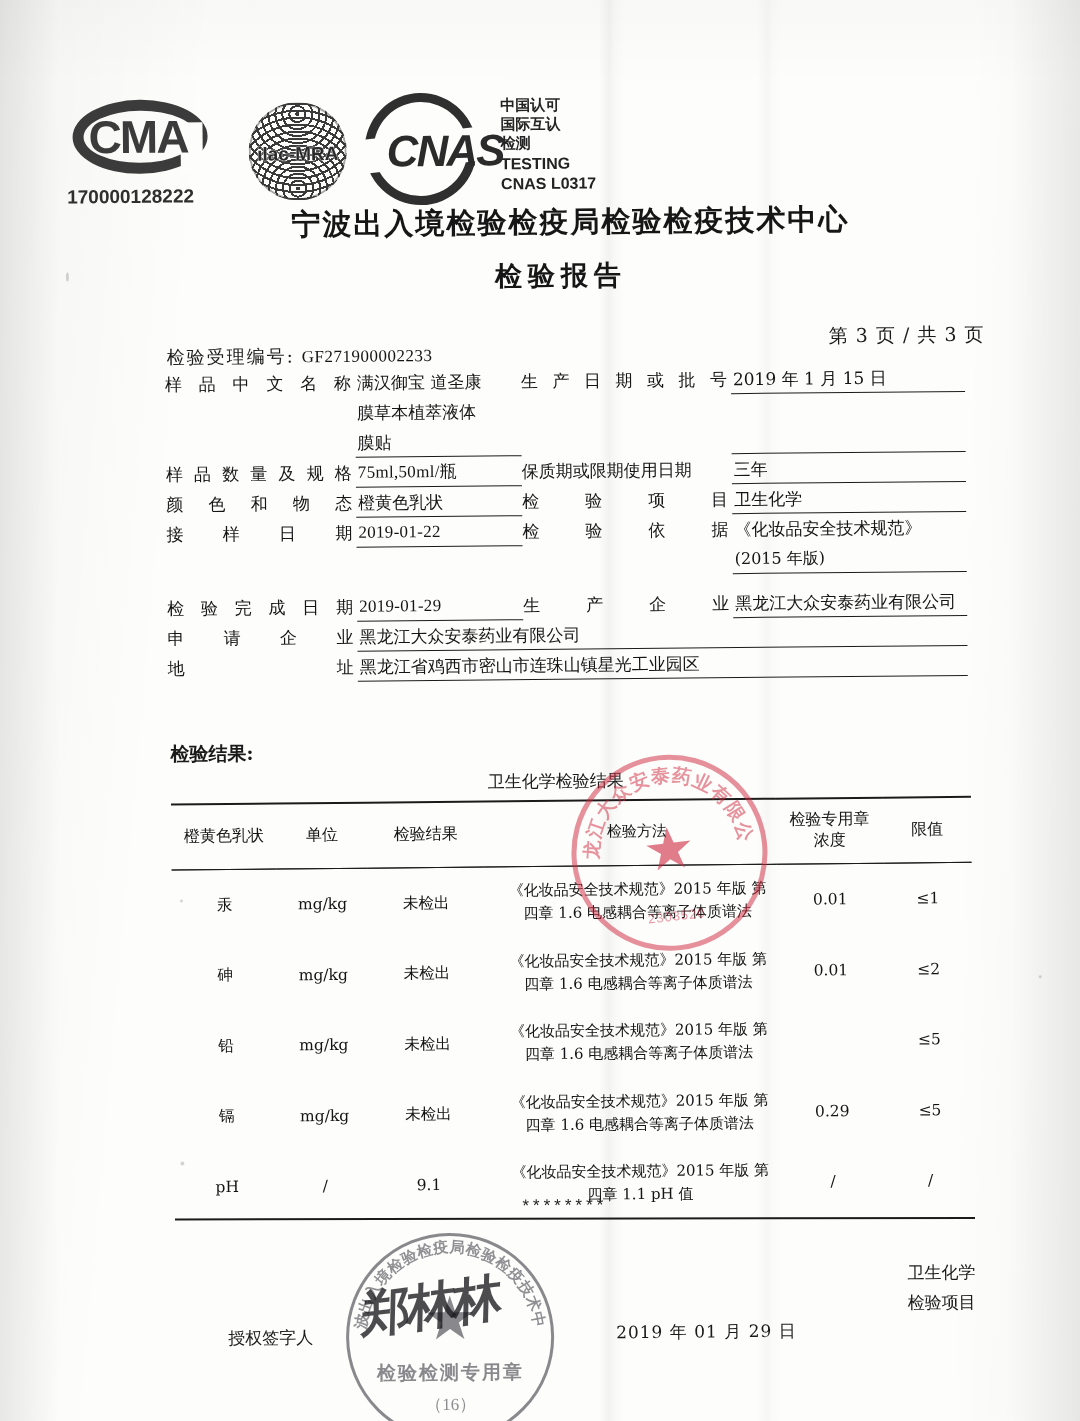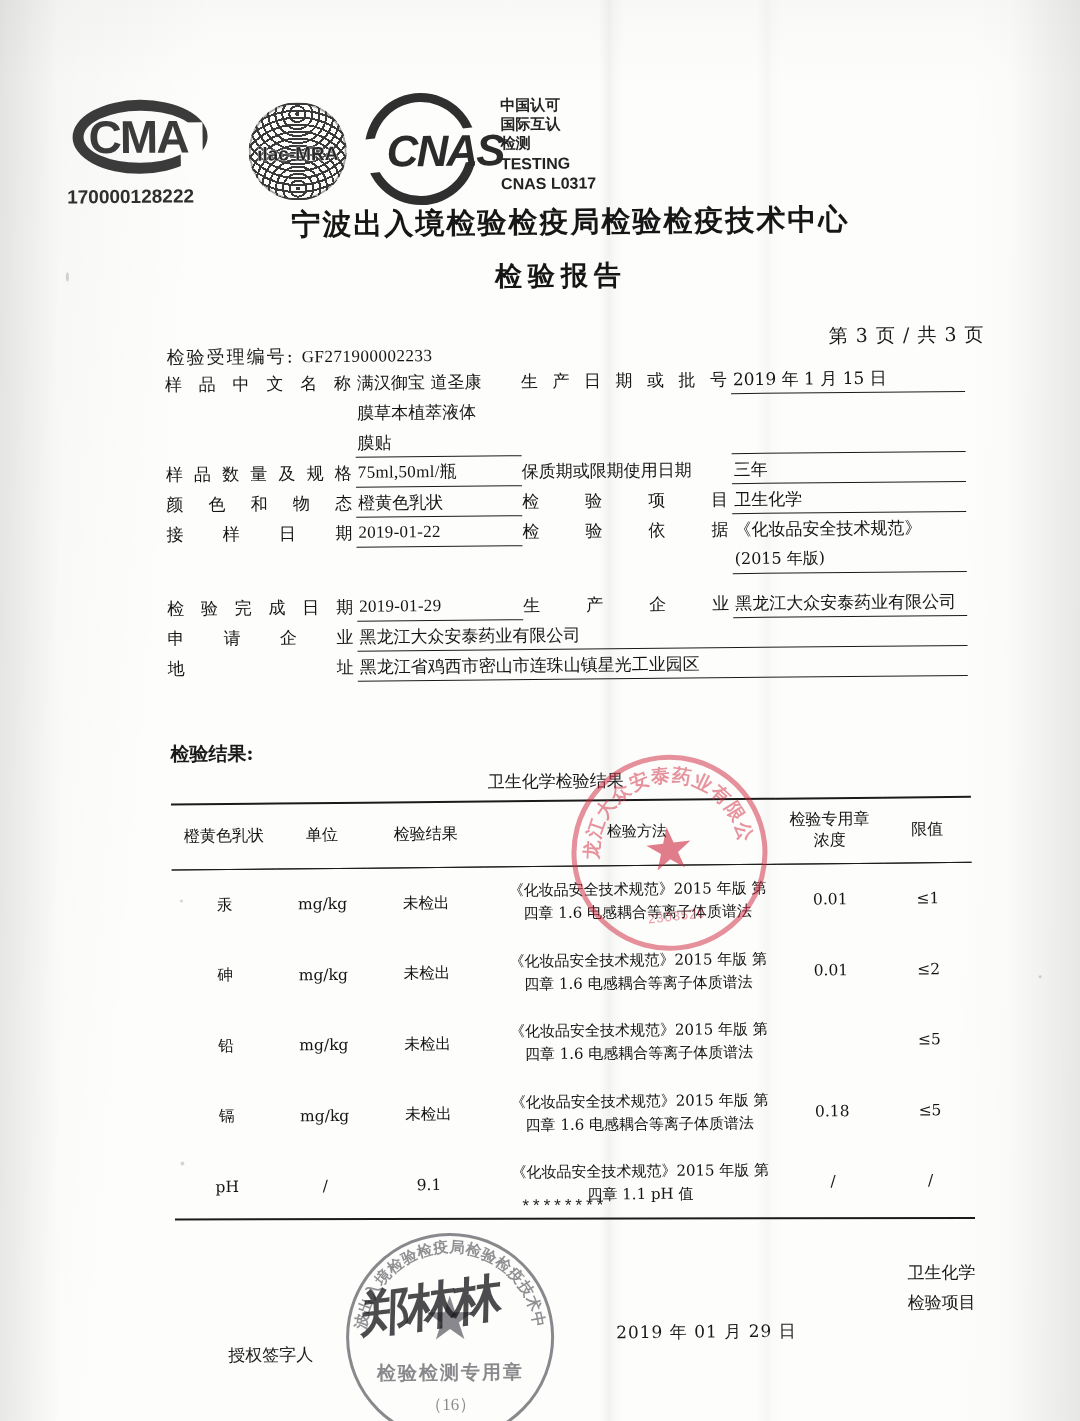--- a/index.html
+++ b/index.html
@@ -219,21 +219,21 @@
     padding-left: 40px; color:#222;
   }
 
   
   .agency-block {
     position:absolute; right: 110px; top: 1262px; text-align:center;
     font-family:"DejaVu Serif", serif; font-size: 17px; line-height: 1.75;
   }
   .sig-label {
     position:absolute; left: 222px; top: 1324px;
-    font-family:Liberation Sans, sans-serif; font-size: 17px; margin-top: 17px;
+    font-family:Liberation Sans, sans-serif; font-size: 17px;
   }
   .sig-date {
     position:absolute; left: 610px; top: 1322px;
     font-family:"DejaVu Serif", serif; font-size: 17px; letter-spacing: 1px;
   }
 
   
   .red-seal {
     position:absolute; left: 570px; top: 756px;
     width: 196px; height: 196px; border-radius: 50%;
@@ -534,21 +534,21 @@
         <td class="c-limit">≤5</td>
       </tr>
       <tr>
         <td class="c-item">镉</td>
         <td class="c-unit">mg/kg</td>
         <td class="c-result">未检出</td>
         <td class="c-method">
           <span class="mline2">《化妆品安全技术规范》2015 年版 第</span>
           <span class="mline2">四章 1.6 电感耦合等离子体质谱法</span>
         </td>
-        <td class="c-ldl">0.18</td>
+        <td class="c-ldl">0.29</td>
         <td class="c-limit">≤5</td>
       </tr>
       <tr>
         <td class="c-item">pH</td>
         <td class="c-unit">/</td>
         <td class="c-result">9.1</td>
         <td class="c-method">
           <span class="mline2">《化妆品安全技术规范》2015 年版 第</span>
           <span class="mline2">四章 1.1 pH 值</span>
         </td>

